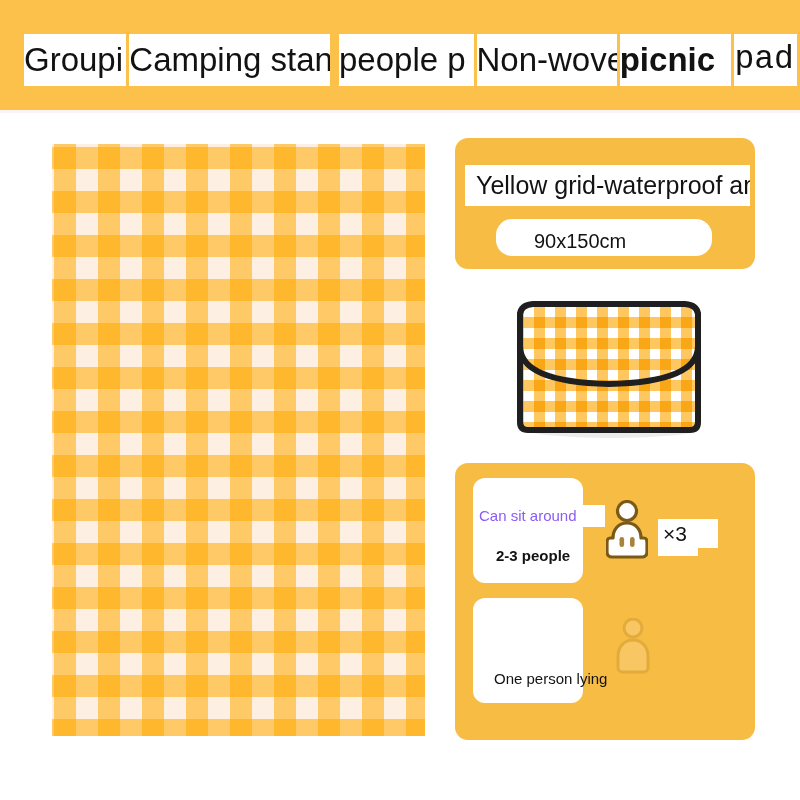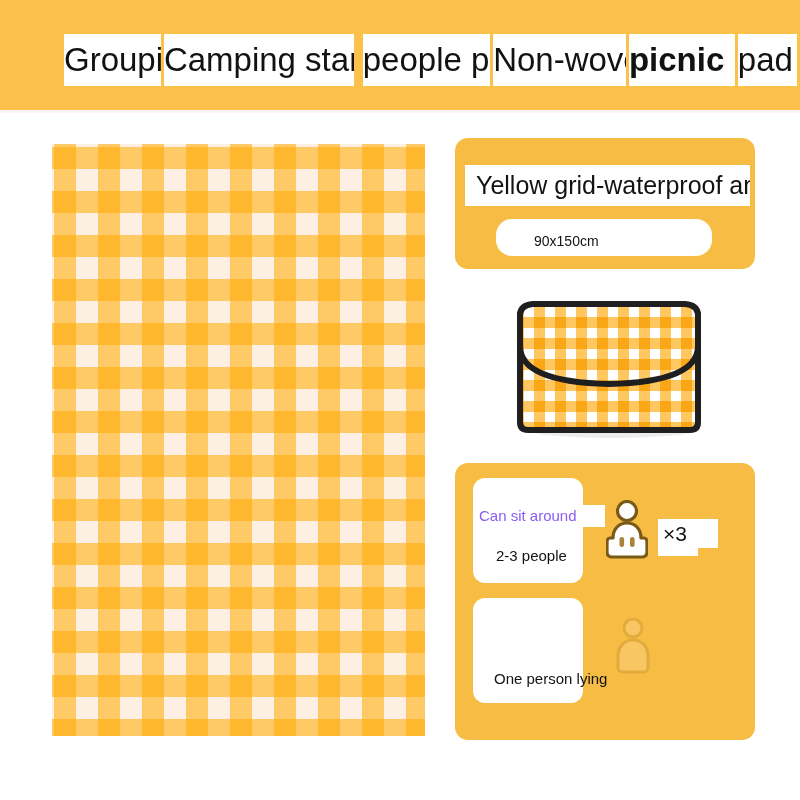--- a/index.html
+++ b/index.html
@@ -52,27 +52,27 @@
     color: #121212;
     font-size: 33px;
     line-height: 52px;
     height: 52px;
     white-space: nowrap;
     overflow: hidden;
     box-sizing: border-box;
     margin-right: 3px;
     display: block;
   }
-  .hword.w1 { width: 108px; margin-left: 40px; }
+  .hword.w1 { width: 108px; }
   .hword.w2 { width: 212px; }
   .hword.w3 { width: 3px;  background: transparent; }
   .hword.w4 { width: 142px; }
   .hword.w5 { width: 148px; }
   .hword.w6 { width: 118px; font-weight: bold; }
-  .hword.w7 { width: 66px; }
+  .hword.w7 { width: 66px; font-family: Liberation Mono, monospace; }
 
   
   #mat-photo {
     position: absolute;
     left: 52px;
     top: 144px;
     width: 373px;
     height: 592px;
     background-color: #fdf0e2;
     background-image:
@@ -124,21 +124,21 @@
     box-sizing: border-box;
     white-space: nowrap;
     overflow: hidden;
   }
   #size-chip {
     left: 496px;
     top: 219px;
     width: 216px;
     height: 37px;
     border-radius: 16px;
-    font-size: 14px;
+    font-size: 20px;
     line-height: 44px;
     padding-left: 38px;
     box-sizing: border-box;
     white-space: nowrap;
     overflow: hidden;
   }
 
   
   #pouch {
     position: absolute;
@@ -170,20 +170,21 @@
   #sit-line2 {
     position: absolute;
     left: 496px;
     top: 545px;
     width: 82px;
     font-size: 15px;
     line-height: 22px;
     color: #131313;
     background: #ffffff;
     white-space: nowrap;
+    font-weight: bold;
   }
   #sit-icon {
     position: absolute;
     left: 606px;
     top: 500px;
     width: 42px;
     height: 62px;
   }
   #sit-count {
     left: 658px;

